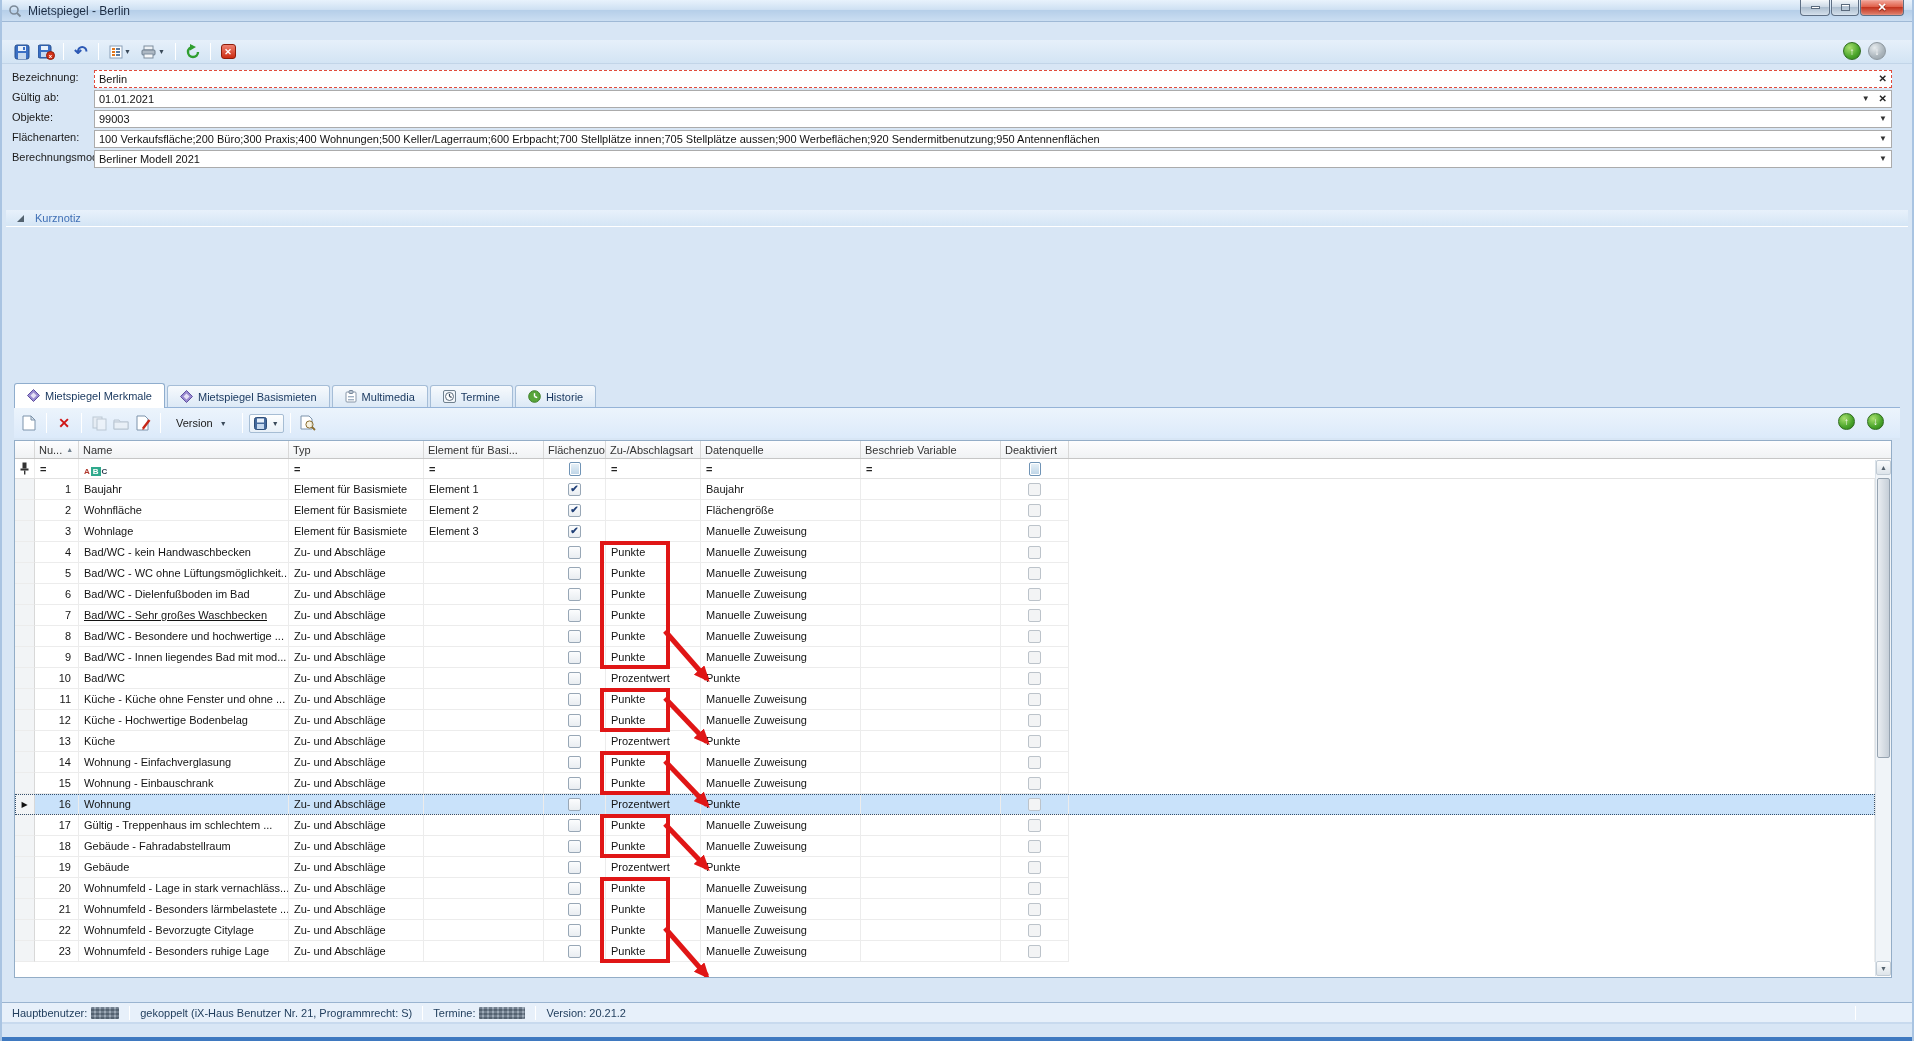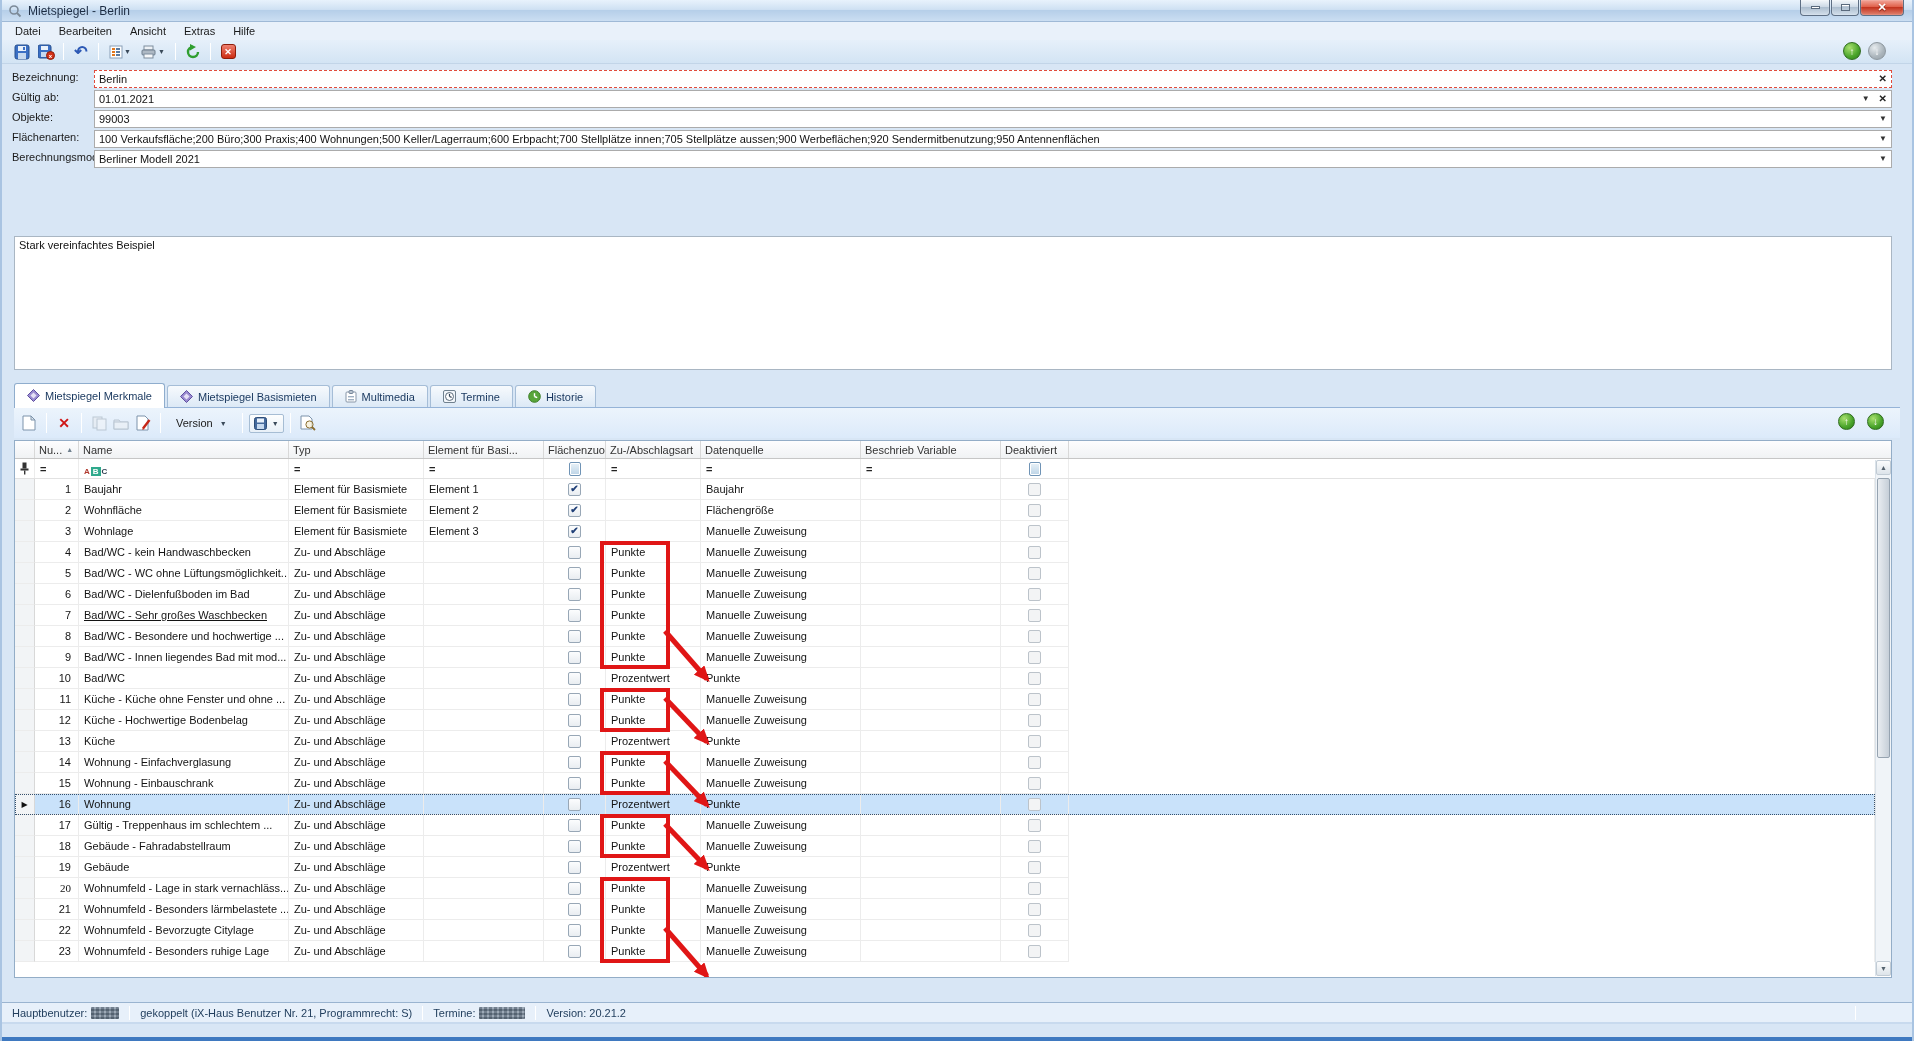--- a/index.html
+++ b/index.html
@@ -143,27 +143,20 @@
         </div>
       <div class="wbtn maxb">
           <span class="glyph-max"></span>
         </div>
       <div class="wbtn closeb">
           <span class="glyph-x">✕</span>
         </div>
     </div>
   </div>
 
-  <div class="menubar">
-    <span class="menu-item">Datei</span>
-    <span class="menu-item">Bearbeiten</span>
-    <span class="menu-item">Ansicht</span>
-    <span class="menu-item">Extras</span>
-    <span class="menu-item">Hilfe</span>
-  </div>
 
   <div class="toolbar">
     <div class="tico">
       <svg width="16" height="16">
         <rect x="1" y="1" width="14" height="14" rx="2" fill="#3a6fc4" stroke="#27508f"></rect>
         <rect x="4" y="2" width="8" height="5" fill="#e9f1fa"></rect>
         <rect x="4" y="9" width="8" height="6" fill="#c6d9ef"></rect>
         <rect x="9" y="3" width="2" height="3" fill="#3a6fc4"></rect>
       </svg>
     </div>
@@ -262,21 +255,26 @@
   <div class="frow" style="top:149px">
     <span class="flabel">Berechnungsmodell:</span>
     <div class="fwrap">
       <input value="Berliner Modell 2021" style="">
       <div class="fbtns">
           <span class="fdrop">▼</span>
         </div>
     </div>
   </div>
 
-  <textarea class="notes" style="">Stark vereinfachtes Beispiel</textarea>
+  <div class="sechead">
+    <svg class="tri" width="9" height="9">
+        <polygon points="8,1 8,8 1,8" fill="#53626f"></polygon>
+      </svg>
+    <span class="seclabel">Kurznotiz</span>
+  </div>
 
   <div class="tabs">
     <div class="tab active">
       <svg width="13" height="13">
         <path d="M6.5 0.5 L12.5 6.5 L6.5 12.5 L0.5 6.5 z" fill="#9a8bd0" stroke="#5f4fa0"></path>
         <path d="M6.5 3.5 L9.5 6.5 L6.5 9.5 L3.5 6.5 z" fill="#e6e1f6"></path>
       </svg>
       <span>Mietspiegel Merkmale</span>
     </div>
     <div class="tab">
@@ -766,21 +764,21 @@
           <div class="gcell " style="width: 95px;">Prozentwert</div>
           <div class="gcell " style="width: 160px;">Punkte</div>
           <div class="gcell " style="width: 140px;"></div>
           <div class="gcell center" style="width: 68px;">
             <div class="cb dis"></div>
           </div>
           <div class="gcell filler"></div>
         </div>
         <div class="grow">
           <div class="indcell"></div>
-          <div class="gcell num" style="width: 44px; font-family: Liberation Serif, serif;">20</div>
+          <div class="gcell num" style="width: 44px;">20</div>
           <div class="gcell " style="width: 210px;">Wohnumfeld - Lage in stark vernachläss...</div>
           <div class="gcell " style="width: 135px;">Zu- und Abschläge</div>
           <div class="gcell " style="width: 120px;"></div>
           <div class="gcell center" style="width: 62px;">
             <div class="cb"></div>
           </div>
           <div class="gcell " style="width: 95px;">Punkte</div>
           <div class="gcell " style="width: 160px;">Manuelle Zuweisung</div>
           <div class="gcell " style="width: 140px;"></div>
           <div class="gcell center" style="width: 68px;">

